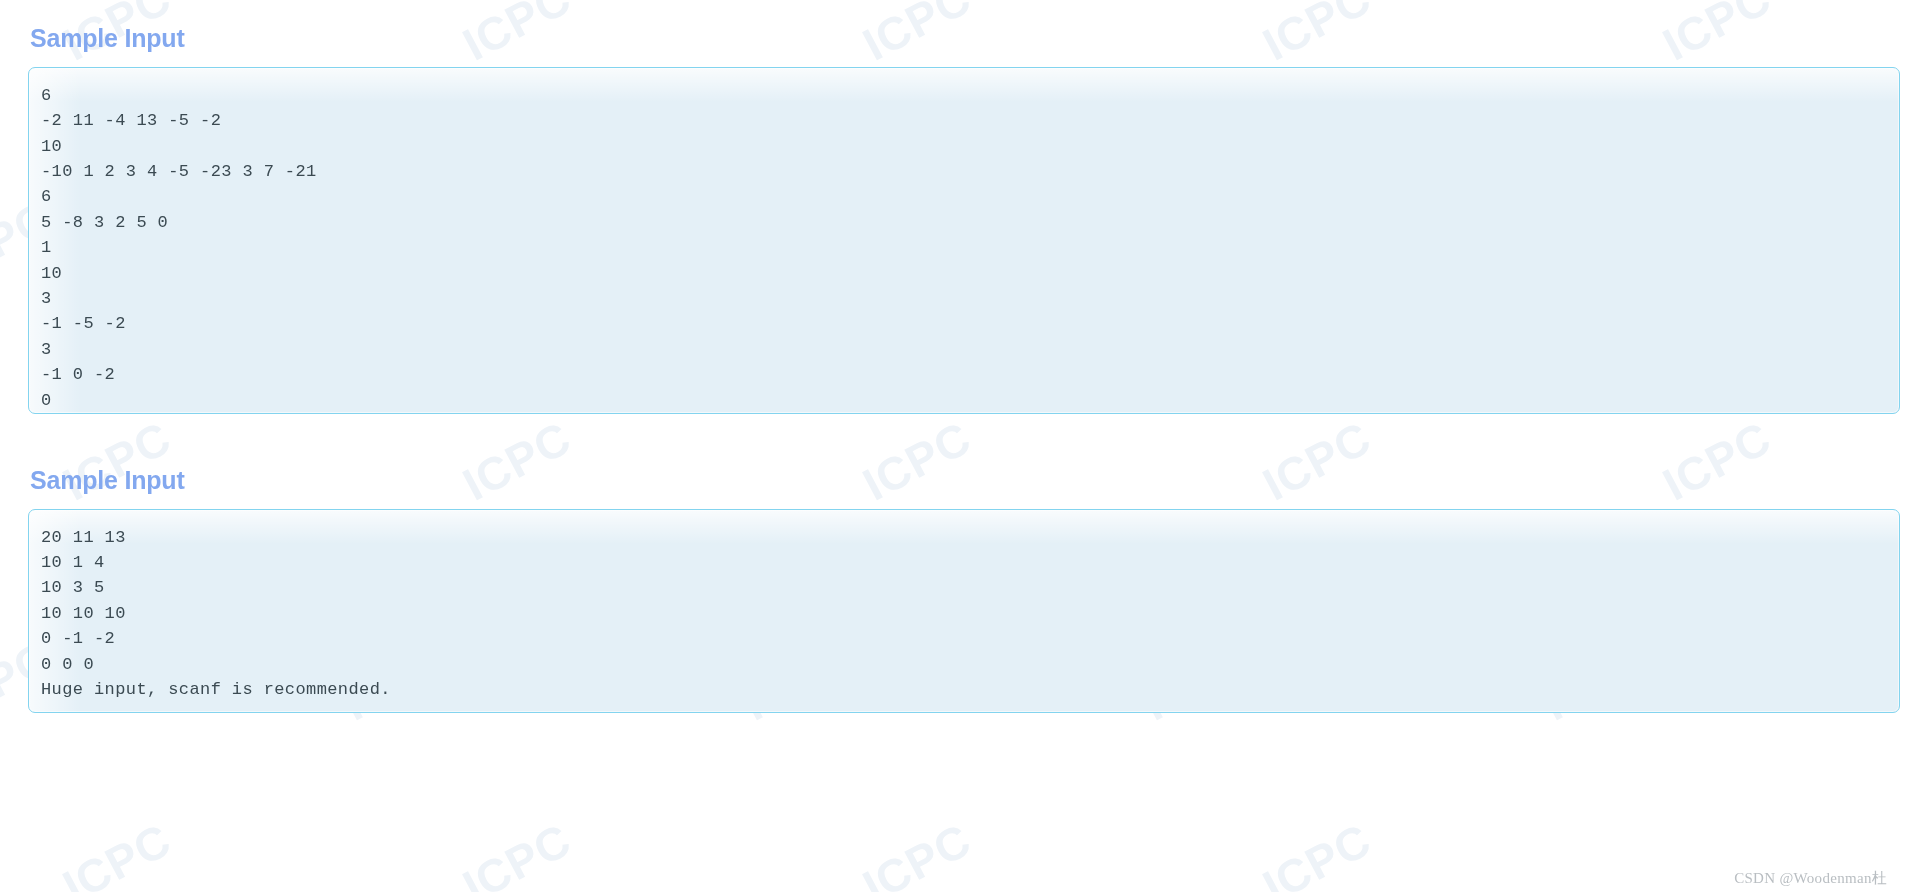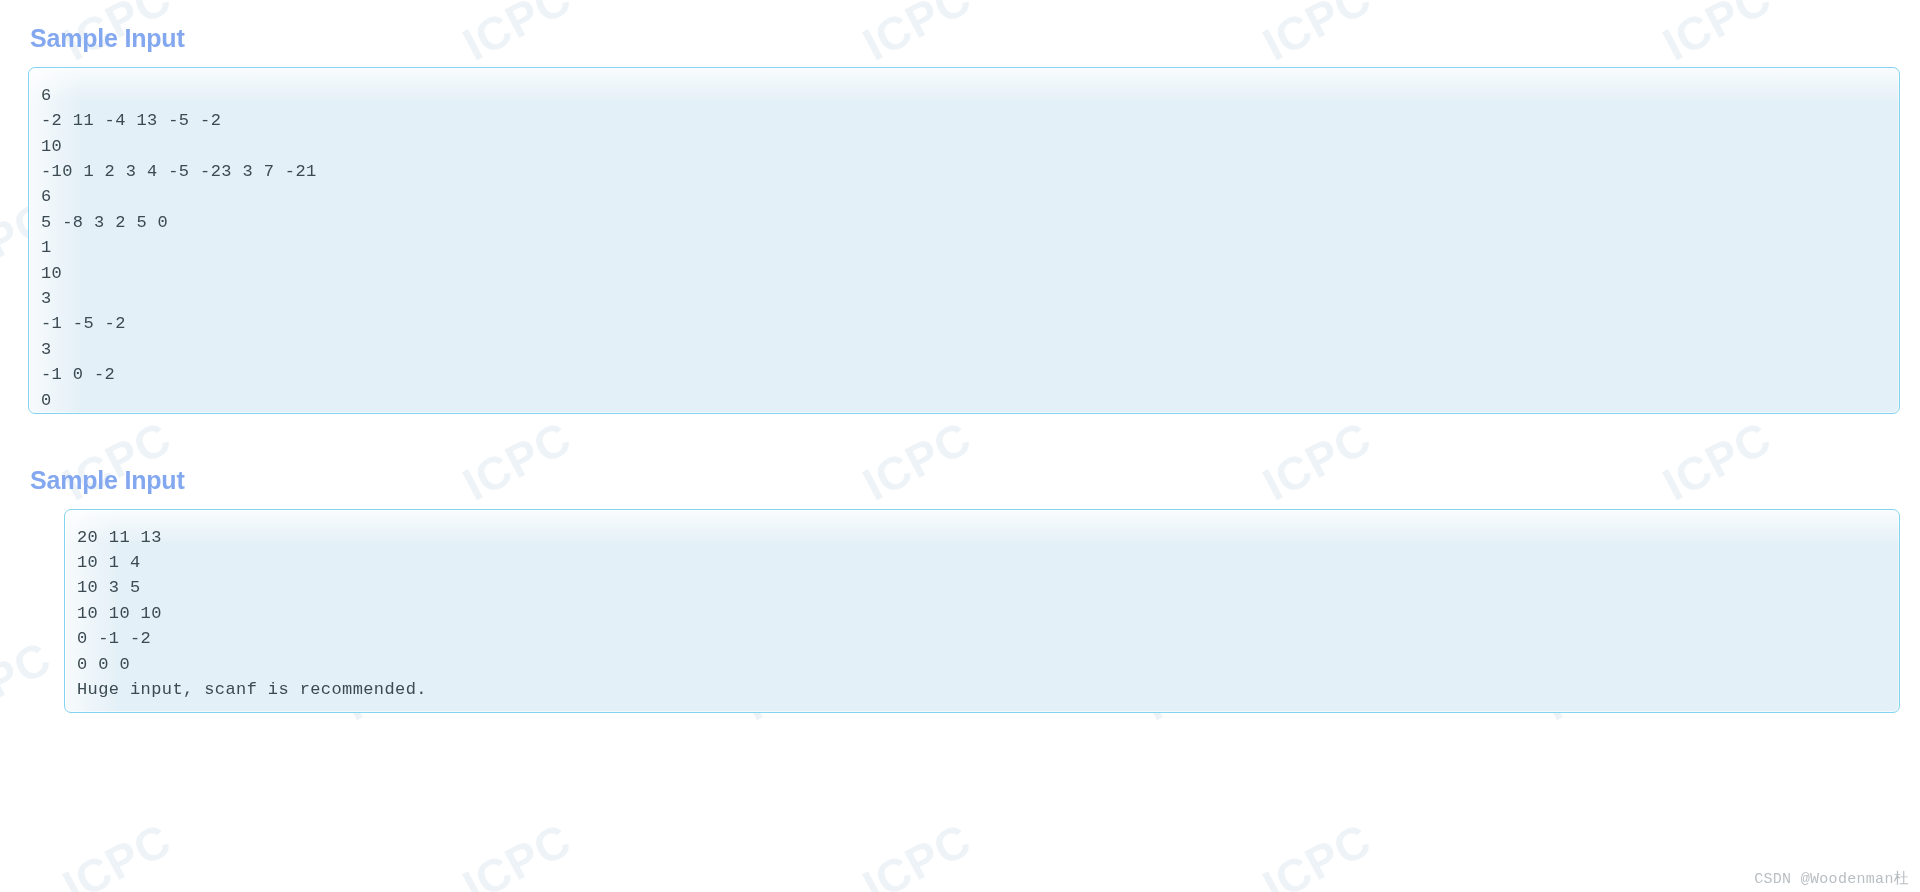--- a/index.html
+++ b/index.html
@@ -71,30 +71,30 @@
     margin: 0;
     font-family: "Liberation Mono", "DejaVu Sans Mono", monospace;
     font-size: 17px;
     line-height: 25.4px;
     color: #3b4a52;
     white-space: pre;
     letter-spacing: 0.4px;
   }
 
   #input-block { height: 347px; }
-  #output-block { height: 204px; margin-left: 36px; }
+  #output-block { height: 204px; }
 
   .spacer-between { height: 40px; }
 
   .csdn-watermark {
     position: absolute;
-    right: 11px;
+    right: 33px;
     bottom: 4px;
     z-index: 2;
-    font-family: Liberation Mono, monospace;
+    font-family: Liberation Serif, serif;
     font-size: 15px;
     color: #b9bec2;
     letter-spacing: 0.3px;
     user-select: none;
   }
 </style>
 </head>
 <body>
 
 <div class="watermark-layer">

